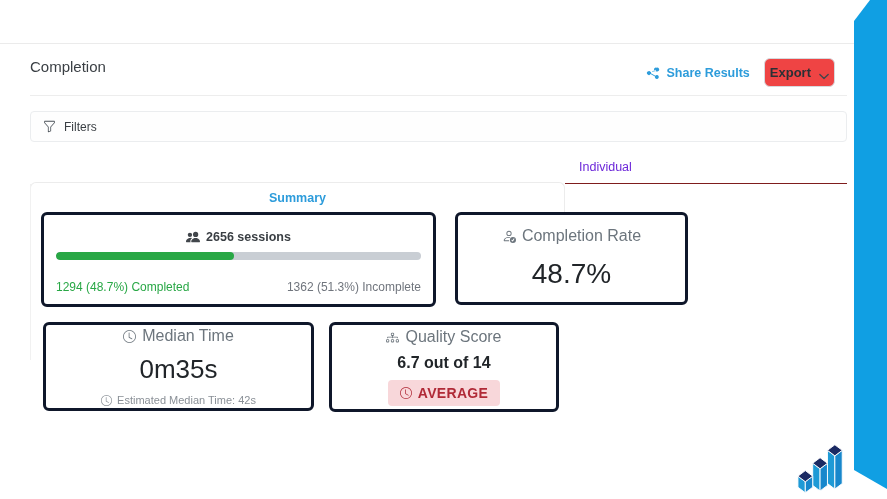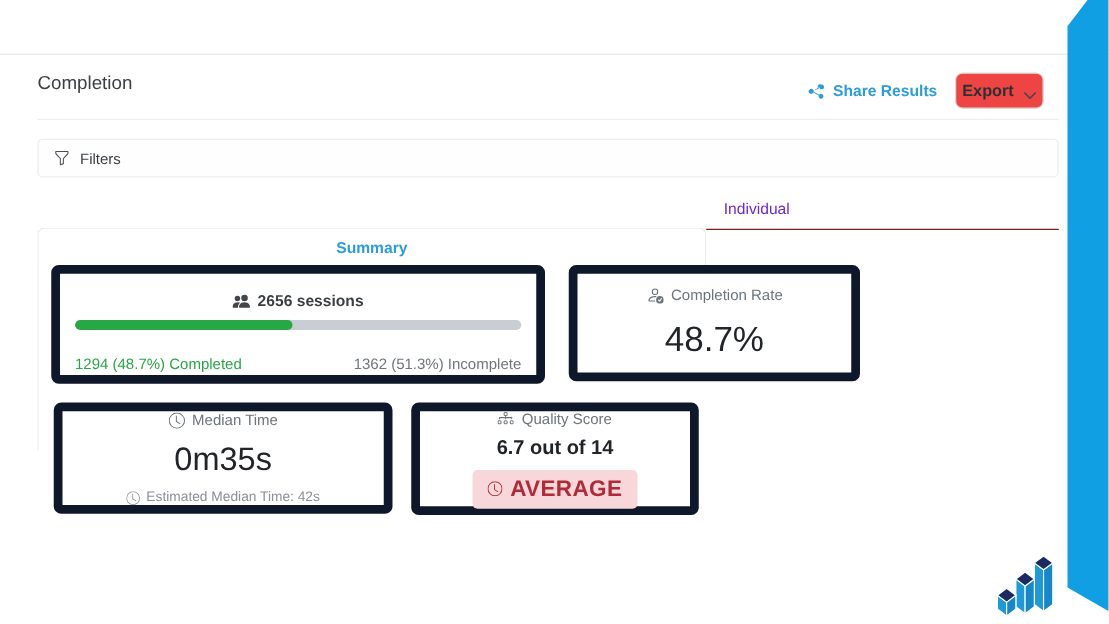--- a/index.html
+++ b/index.html
@@ -29,46 +29,46 @@
   .tabbar { position:absolute; top:152px; left:30px; width:817px; height:32px; }
   .tab-active { position:absolute; left:0; top:0; width:535px; height:32px;
                 background:#fff; border:1px solid #ececec; border-bottom:none;
                 border-radius:6px 6px 0 0; text-align:center; line-height:30px;
                 font-size:12.5px; font-weight:700; color:#2d9cdb; cursor:pointer;margin-top:30px; }
   .tab-inactive { position:absolute; left:535px; top:0; width:282px; height:32px;
                   border-bottom:1px solid #7f1d1d; line-height:30px; padding-left:14px;
                   font-size:12.5px; color:#6d28d9; cursor:pointer; }
   .pane-left-edge { position:absolute; top:184px; left:30px; width:1px; height:176px; background:#f1f1f1; }
 
-  .card { position:absolute; background:#fff; border:7px solid #0f172a; border-radius:6px; }
+  .card { position:absolute; background:#fff; border:3px solid #0f172a; border-radius:6px; }
 
   .card-sessions { left:41px; top:212px; width:395px; height:95px; padding:15px 12px 0 12px; }
   .sessions-head { display:flex; justify-content:center; align-items:center; gap:6px;
                    font-size:12.5px; font-weight:600; color:#3a3f44; margin-bottom:8px; }
   .progress-track { width:100%; height:8px; background:#c9ced4; border-radius:4px; overflow:hidden; }
   .progress-fill { height:100%; background:#28a745; border-radius:4px; }
   .sessions-legend { display:flex; justify-content:space-between; margin-top:20px; font-size:12px; }
   .legend-completed { color:#28a745; }
   .legend-incomplete { color:#70757d; }
 
   .card-completion { left:455px; top:212px; width:233px; height:93px;
                      display:flex; flex-direction:column; align-items:center; justify-content:center; gap:13px; }
-  .card-label { display:flex; align-items:center; gap:6px; font-size:12px; color:#6c757d; }
+  .card-label { display:flex; align-items:center; gap:6px; font-size:16px; color:#6c757d; }
   .big-value { font-size:28px; color:#212529; }
 
   .card-median { left:43px; top:322px; width:271px; height:89px;
                  display:flex; flex-direction:column; align-items:center; justify-content:center; gap:9px; }
   .median-value { font-size:26px; color:#212529; }
   .estimate-line { display:flex; align-items:center; gap:5px; font-size:11px; color:#8a9097; }
 
   .card-quality { left:329px; top:322px; width:230px; height:90px;
                   display:flex; flex-direction:column; align-items:center; justify-content:center; gap:8px; }
   .quality-value { font-size:16px; font-weight:600; color:#212529; }
   .quality-badge { display:flex; align-items:center; gap:6px; background:#f8d7da; color:#b02a37;
-                   font-size:18px; font-weight:700; letter-spacing:.3px;
+                   font-size:14px; font-weight:700; letter-spacing:.3px;
                    padding:5px 12px; border-radius:4px; }
 
   .ribbon { position:absolute; top:0; left:0; width:887px; height:499px; pointer-events:none; }
   .logo { position:absolute; left:797px; top:437px; }
 
   svg.ic { flex:0 0 auto; display:inline-block; }
 </style>
 </head>
 <body>
 

